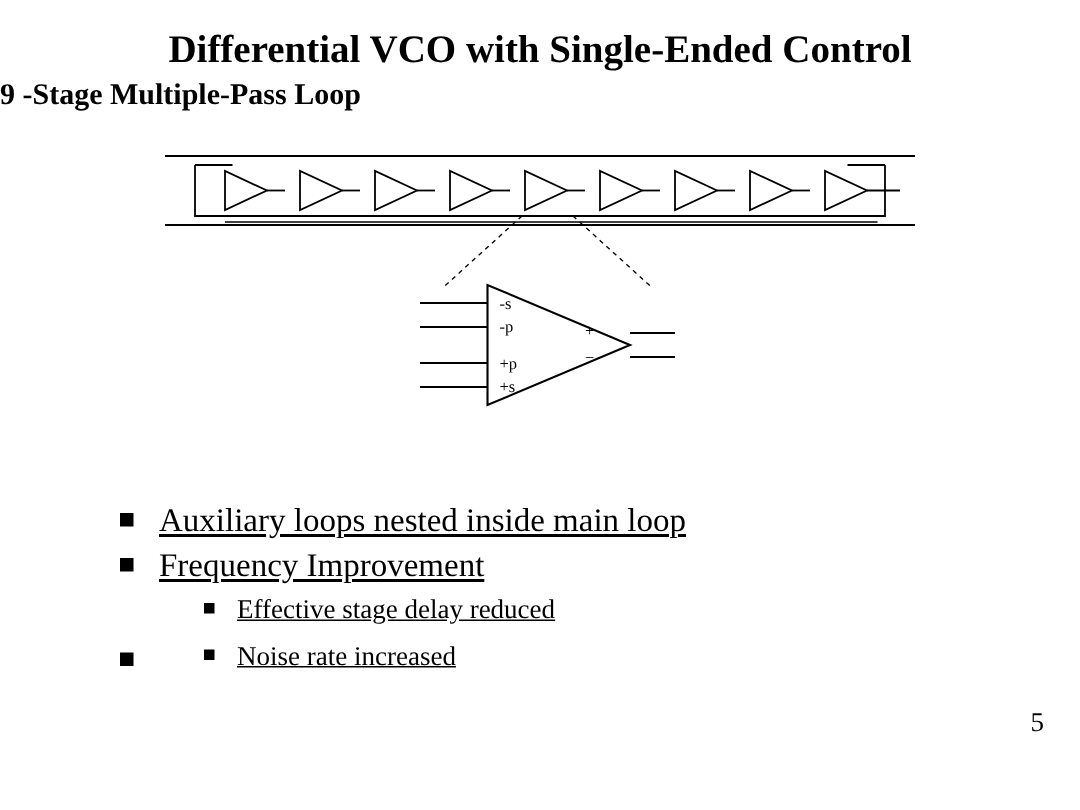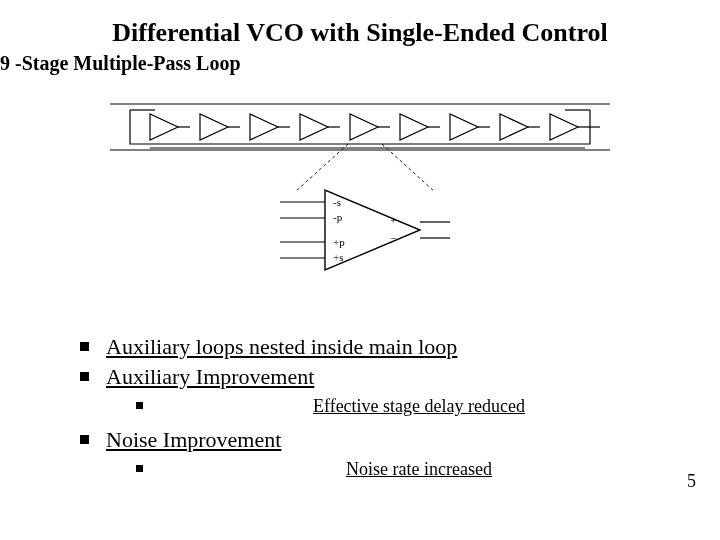--- a/index.html
+++ b/index.html
@@ -71,21 +71,20 @@
   ul.lvl2 {
     list-style: none;
     padding-left: 0;
     margin: 6px 0 10px 30px;
   }
   ul.lvl2 > li {
     font-size: 18px;
     margin: 0 0;
     padding-left: 22px;
     position: relative;
-    text-align: center;
   }
   ul.lvl2 > li::before {
     content: "";
     position: absolute;
     left: 0;
     top: 6px;
     width: 7px;
     height: 7px;
     background: #000;
   }
@@ -194,29 +193,28 @@
       </g>
     </svg>
   </div>
 
   <div class="bullets">
     <ul class="lvl1">
       <li>
         <span>Auxiliary loops nested inside main loop</span>
       </li>
       <li>
-        <span>Auxiliary Improvement</span>
+        <span>Frequency Improvement</span>
         <ul class="lvl2">
           <li>
             <span>Effective stage delay reduced</span>
           </li>
         </ul>
       </li>
       <li>
-        <span>Noise Improvement</span>
         <ul class="lvl2">
           <li>
             <span>Noise rate increased</span>
           </li>
         </ul>
       </li>
     </ul>
   </div>
 
   <div class="pagenum">5</div>

